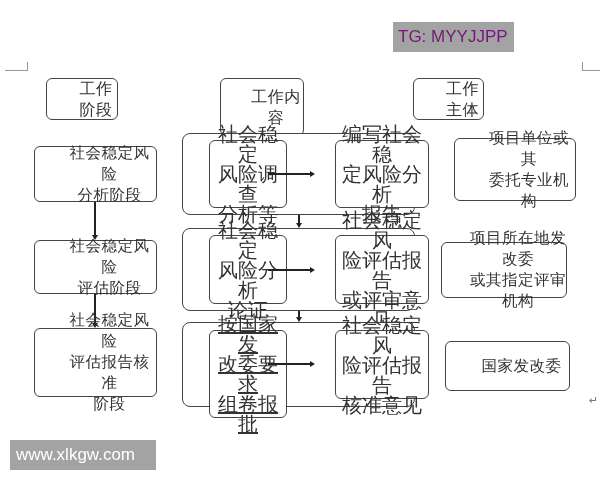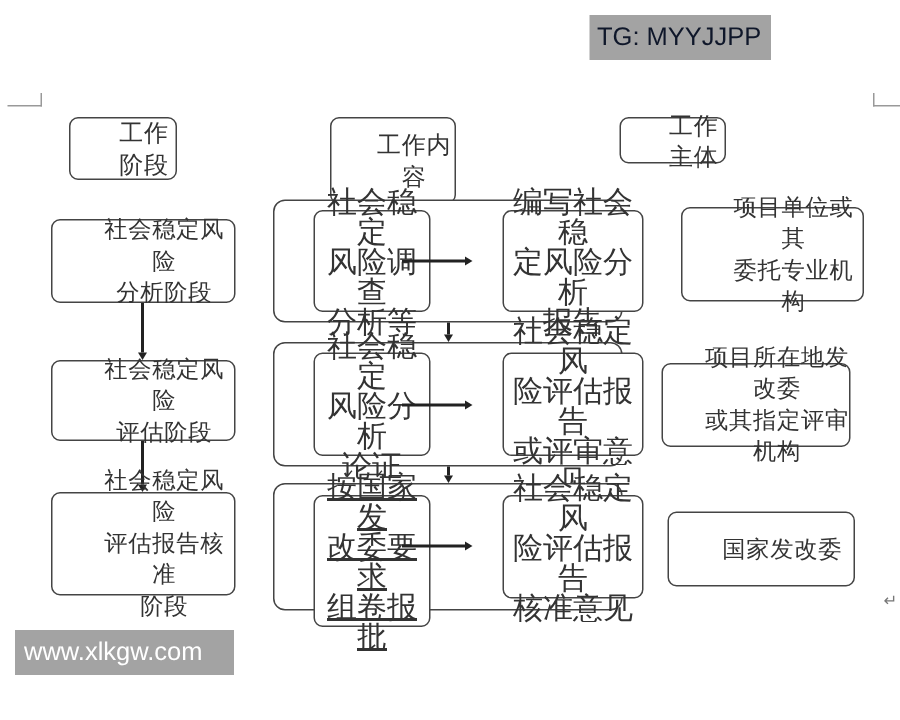--- a/index.html
+++ b/index.html
@@ -9,44 +9,44 @@
          box-sizing:border-box; display:flex; align-items:center; justify-content:center;
          text-align:center; font-size:15.5px; line-height:21px; letter-spacing:0.5px;padding-left:28px; }
   .hdr { font-size:16px; }
   .group { position:absolute; border:1.6px solid #444; border-radius:8px; box-sizing:border-box; background:#fff; }
   .inner { position:absolute; border:1.6px solid #444; border-radius:6px; box-sizing:border-box;
            display:flex; align-items:center; justify-content:center; text-align:center;
            font-size:20px; line-height:20px; background:#fff;margin-left:19px; }
   .line { position:absolute; background:#222; }
   .arrow-down { position:absolute; width:0; height:0; border-left:3px solid transparent; border-right:3px solid transparent; border-top:5px solid #222; }
   .arrow-right { position:absolute; width:0; height:0; border-top:3px solid transparent; border-bottom:3px solid transparent; border-left:5px solid #222; }
-  .wm-tg { position:absolute; left:393px; top:10px; width:121px; height:30px; background:#a3a3a3; color:#0f172a;
+  .wm-tg { position:absolute; left:393px; top:22px; width:121px; height:30px; background:#a3a3a3; color:#701a75;
            font-family:"Liberation Sans", sans-serif; font-size:17px; line-height:30px; padding-left:5px; box-sizing:border-box; }
-  .wm-www { position:absolute; left:10px; top:420px; width:146px; height:30px; background:#a3a3a3; color:#fff;
+  .wm-www { position:absolute; left:10px; top:440px; width:146px; height:30px; background:#a3a3a3; color:#fff;
             font-family:"Liberation Sans", sans-serif; font-size:17px; line-height:30px; padding-left:6px; box-sizing:border-box; }
   .corner { position:absolute; border-color:#999; border-style:solid; }
   .para { position:absolute; left:589px; top:394px; font-size:11px; color:#777; font-family:"DejaVu Sans", sans-serif; }
   .txt { white-space:pre-line; }
 </style>
 </head>
 <body>
 
 <div class="wm-tg">TG: MYYJJPP</div>
 <div class="wm-www">www.xlkgw.com</div>
 
 <div class="corner" style="left:5px;top:62px;width:22px;height:8px;border-width:0 1px 1px 0;"></div>
 <div class="corner" style="left:582px;top:62px;width:18px;height:8px;border-width:0 0 1px 1px;"></div>
 
 <div class="box hdr" style="left:46px;top:78px;width:72px;height:42px;">
   <span>工作阶段</span>
 </div>
 <div class="box hdr" style="left:220px;top:78px;width:84px;height:58px;">
   <span>工作内容</span>
 </div>
-<div class="box hdr" style="left:413px;top:78px;width:71px;height:31px;">
+<div class="box hdr" style="left:413px;top:78px;width:71px;height:42px;">
   <span>工作主体</span>
 </div>
 
 <div class="box" style="left:34px;top:146px;width:123px;height:56px;">
   <span class="txt">社会稳定风险
 分析阶段</span>
 </div>
 <div class="line" style="left:94px;top:202px;width:1.5px;height:33px;"></div>
 <div class="arrow-down" style="left:92px;top:235px;"></div>
 

